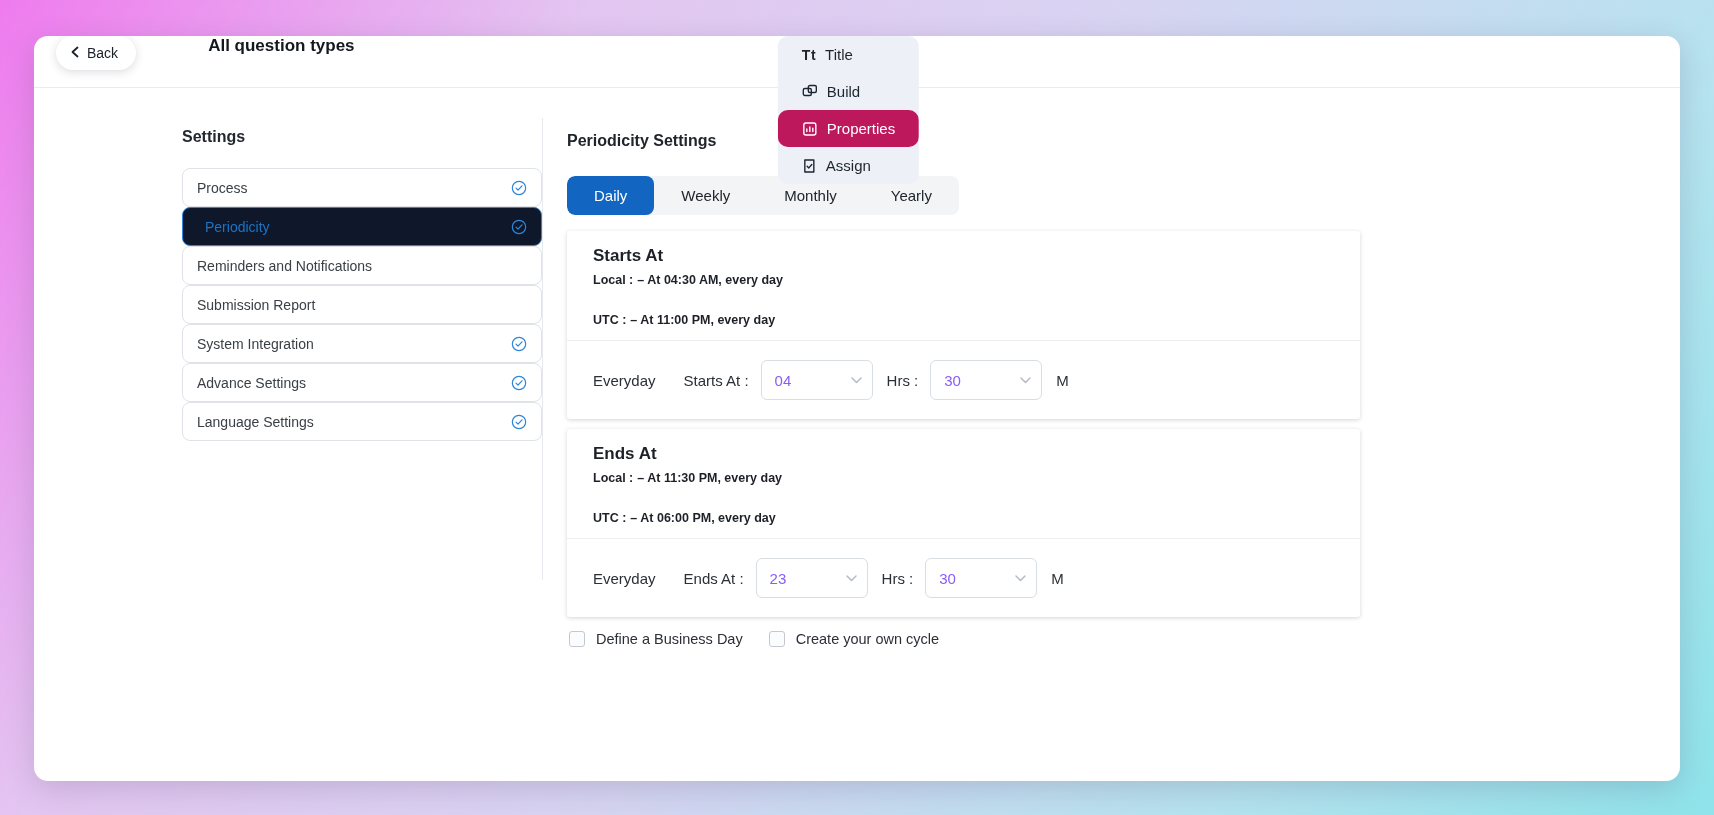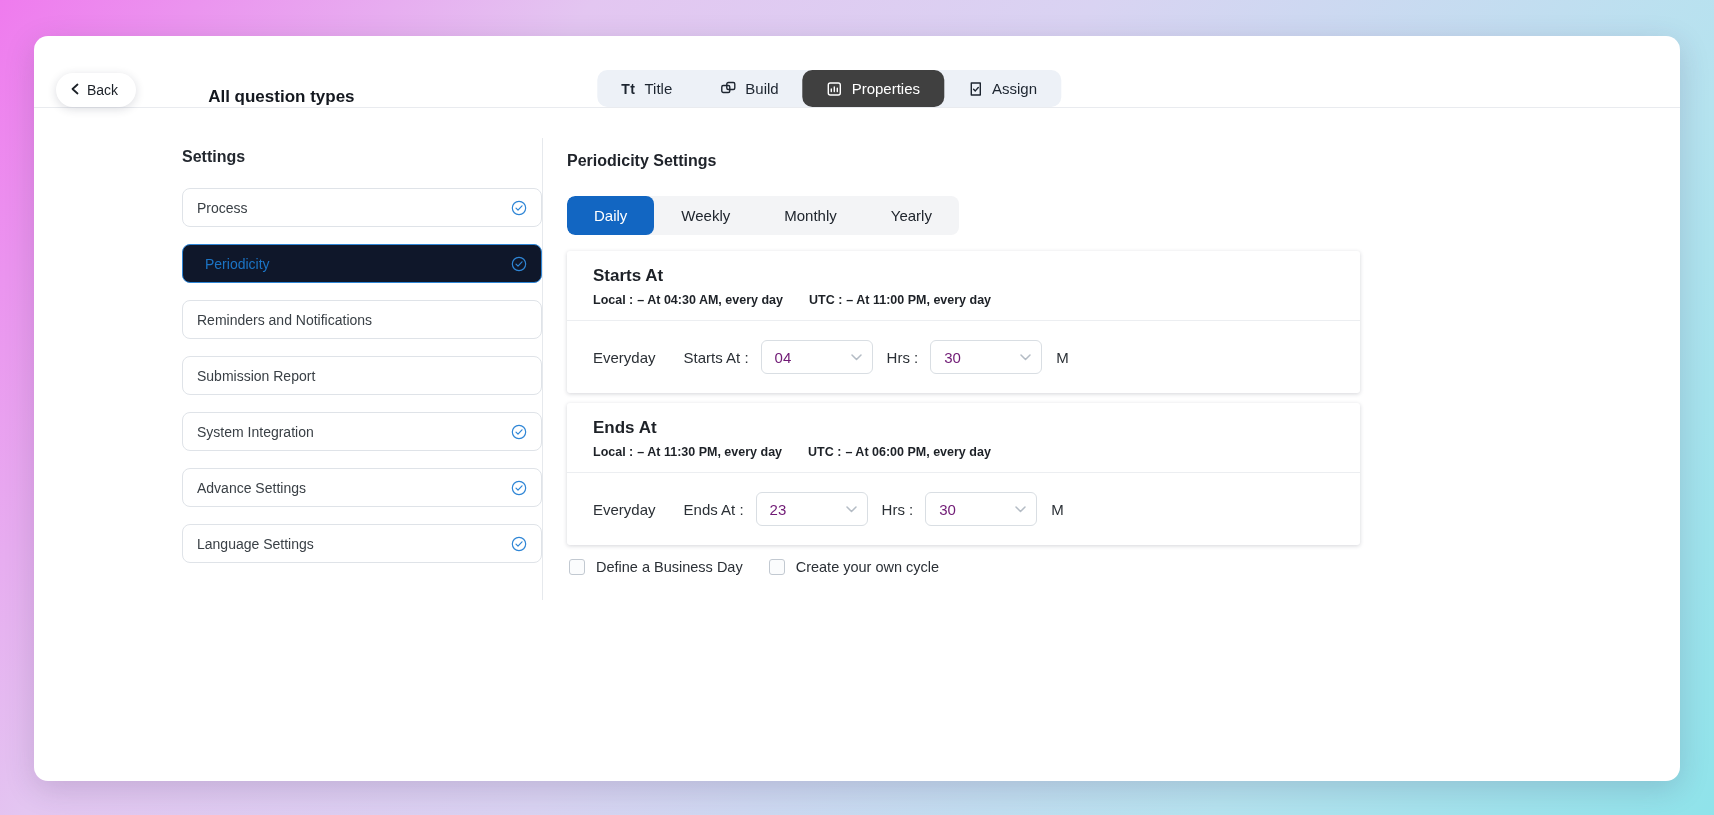--- a/index.html
+++ b/index.html
@@ -15,23 +15,23 @@
     height: 745px;
     background: #ffffff;
     border-radius: 14px;
     box-shadow: 0 8px 30px rgba(60, 40, 90, 0.18);
     overflow: hidden;
   }
 
   
   .topbar {
     position: relative;
-    height: 72px;
-    display: flex;
-    align-items: flex-end;
+    height: 52px;
+    display: flex;
+    align-items: flex-start;
     padding: 0 22px;
     border-bottom: 1px solid #e9ebef;
   }
   .back-btn {
     display: inline-flex;
     align-items: center;
     gap: 7px;
     background: #fff;
     border: none;
     border-radius: 18px;
@@ -49,33 +49,34 @@
     color: #14181f;
   }
   .nav-tabs {
     position: absolute;
     left: 50%;
     transform: translateX(-56%);
     display: flex;
     background: #edf1f7;
     border-radius: 10px;
     overflow: hidden;
+    flex-direction: column;
   }
   .nav-tab {
     display: flex;
     align-items: center;
     gap: 9px;
     padding: 10px 24px;
     font-size: 15px;
     color: #1d2530;
     cursor: pointer;
     border-radius: 10px;
   }
   .nav-tab.active {
-    background: #404040;
+    background: #be185d;
     color: #ffffff;
   }
   .nav-tab .icon { display: inline-flex; align-items: center; }
   .tt-glyph { font-size: 14px; font-weight: 600; letter-spacing: 0.5px; }
 
   
   .content { display: flex; height: calc(100% - 62px); }
   .sidebar {
     width: 508px;
     min-width: 508px;
@@ -94,21 +95,20 @@
     margin-bottom: 22px;
   }
   .side-item {
     height: 39px;
     border: 1px solid #dfe3e8;
     border-radius: 8px;
     display: flex;
     align-items: center;
     justify-content: space-between;
     padding: 0 14px;
-    margin-bottom: 17px;
     font-size: 14px;
     color: #3a4046;
     cursor: pointer;
     background: #fff;
   }
   .side-item.selected {
     border: 1.5px solid #2f86d6;
     background: #0f172a;
     color: #1b74c5;
     padding-left: 22px;
@@ -152,46 +152,47 @@
     font-size: 17px;
     font-weight: 700;
     color: #1d2127;
     margin-bottom: 7px;
   }
   .section-sub {
     display: flex;
     gap: 26px;
     font-size: 12.5px;
     color: #1d2127;
+    flex-direction: column;
   }
   .sub-part { display: flex; gap: 4px; }
   .sub-label { font-weight: 700; }
   .sub-value { font-weight: 600; text-align: center; }
   .card-divider { height: 1px; background: #eceef1; }
   .section-row {
     display: flex;
     align-items: center;
     padding: 19px 26px;
     font-size: 15px;
     color: #2b3036;
   }
   .row-everyday { margin-right: 28px; }
   .row-label { margin-right: 12px; }
   .dropdown {
     width: 112px;
-    height: 34px;
+    height: 40px;
     border: 1px solid #d9dee3;
     border-radius: 6px;
     display: flex;
     align-items: center;
     justify-content: space-between;
     padding: 0 10px 0 13px;
     margin-right: 10px;
     cursor: pointer;
-    color: #701a75;
+    color: #8b5cf6;
     background: #fff;
   }
   .dropdown .chev { display: inline-flex; color: #b4bcc5; }
   .hrs-label { margin: 0 12px 0 4px; }
   .m-label { margin-left: 4px; }
 
   .checkbox-row {
     display: flex;
     align-items: center;
     gap: 26px;

